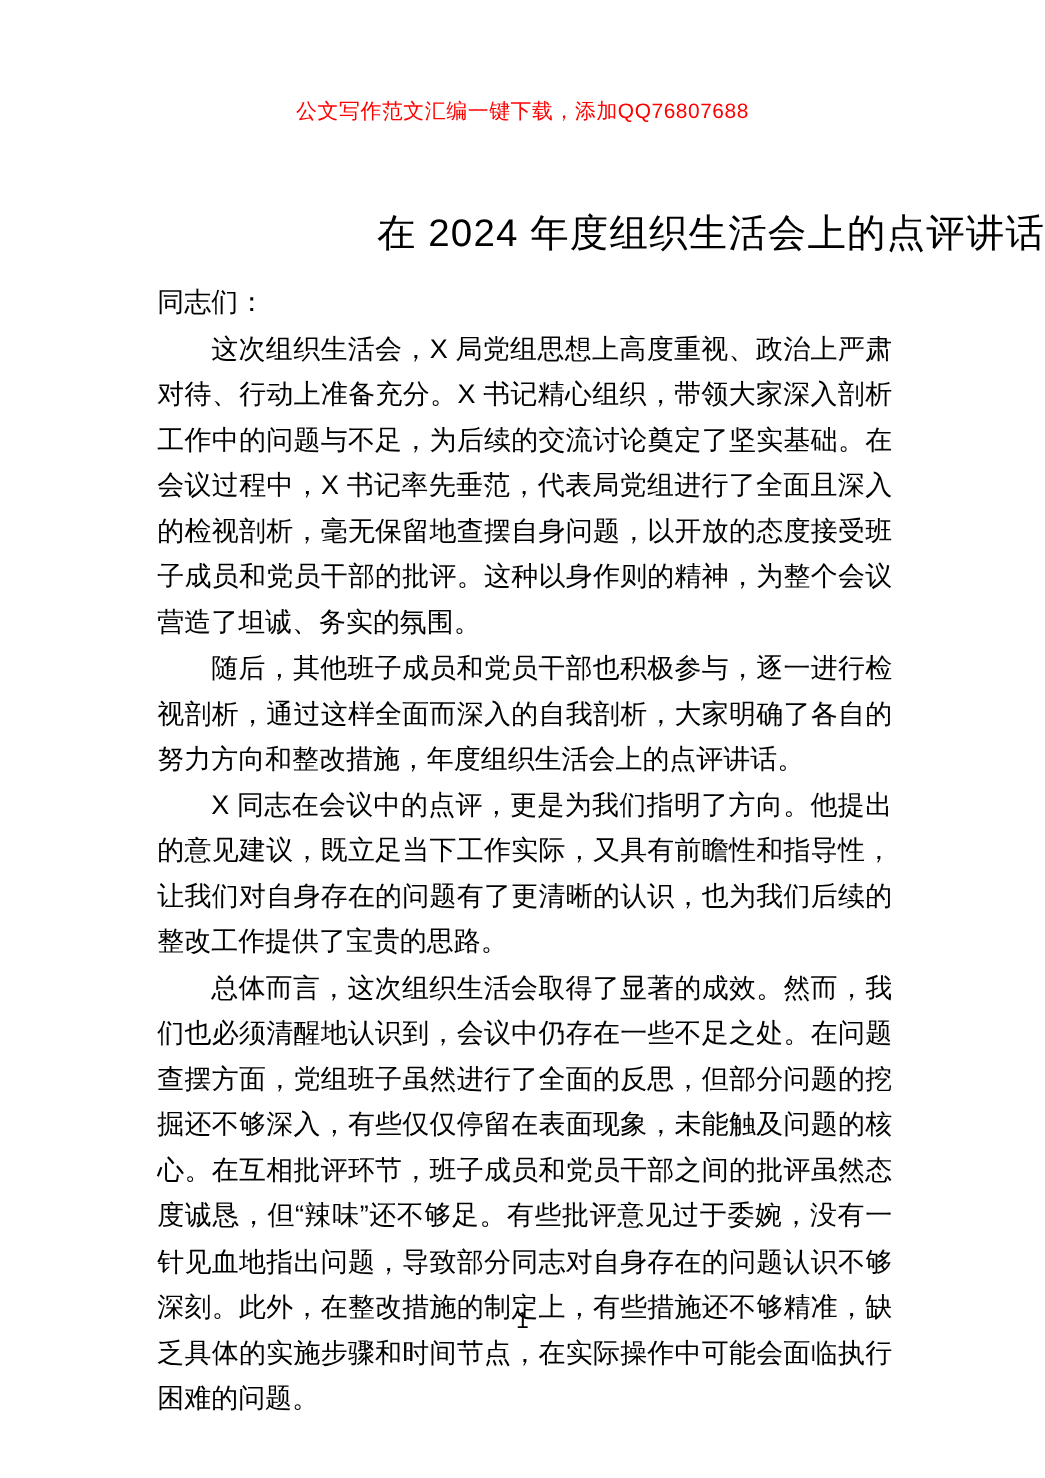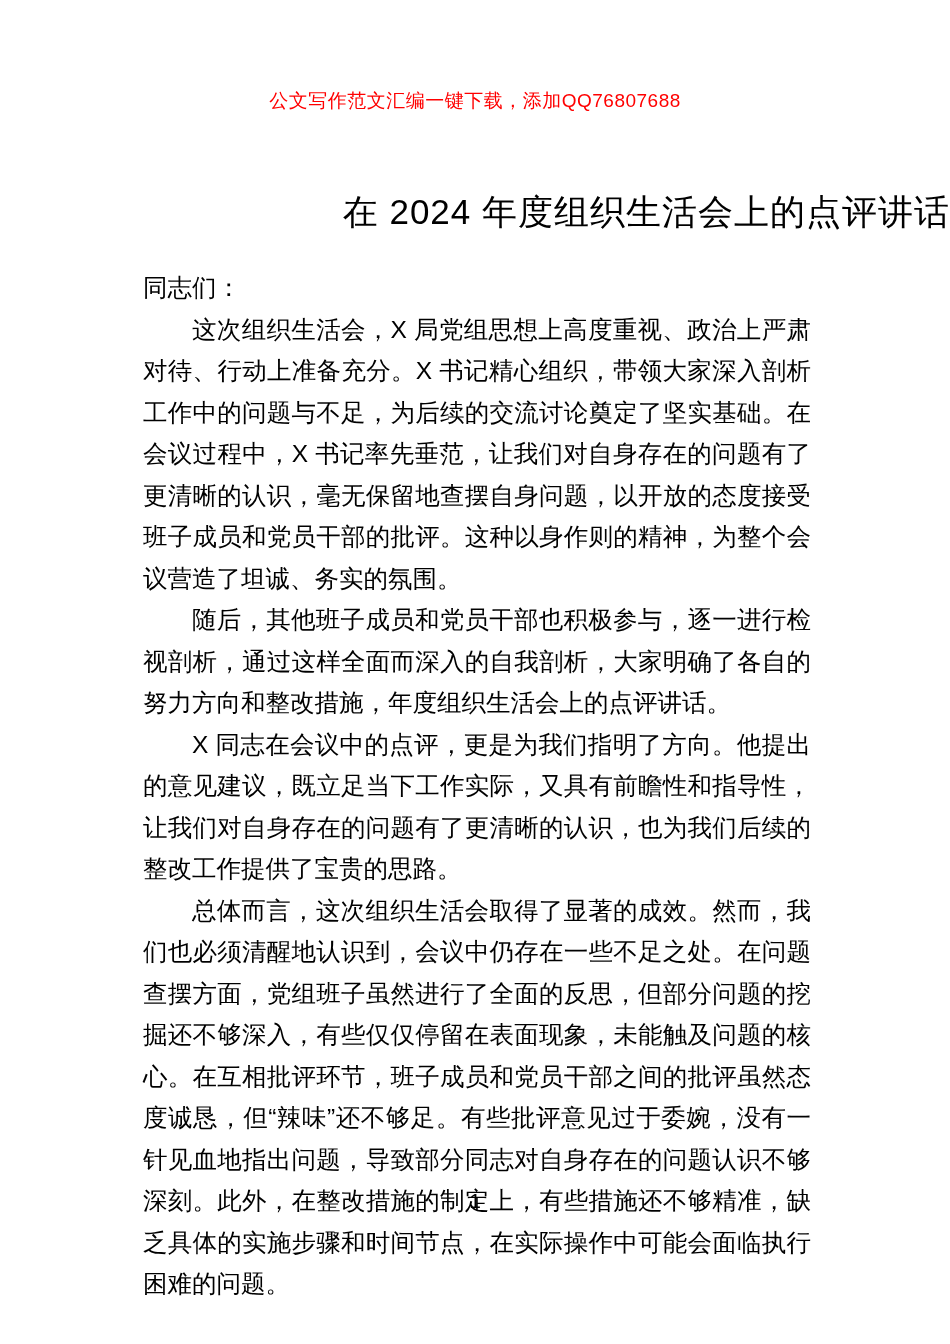--- a/index.html
+++ b/index.html
@@ -42,21 +42,21 @@
     width: 950px;
     text-align: right;
     font-size: 35px;
     font-family: "Liberation Sans", sans-serif;
     color: #000;
     letter-spacing: 1px;
     font-weight: 400;
   }
   .body-text {
     position: absolute;
-    top: 267px;
+    top: 255px;
     left: 143px;
     width: 668px;
     font-size: 24.5px;
     line-height: 41.5px;
     color: #000;
     text-align: justify;
     text-justify: inter-ideograph;
   }
   .body-text p {
     margin: 0;
@@ -80,21 +80,21 @@
 <body>
 
 <div class="page">
 
   <div class="watermark">公文写作范文汇编一键下载，添加QQ76807688</div>
 
   <h1 class="doc-title">在 2024 年度组织生活会上的点评讲话</h1>
 
   <div class="body-text">
     <p>同志们：</p>
-    <p class="indent">这次组织生活会，X 局党组思想上高度重视、政治上严肃对待、行动上准备充分。X 书记精心组织，带领大家深入剖析工作中的问题与不足，为后续的交流讨论奠定了坚实基础。在会议过程中，X 书记率先垂范，让我们对自身存在的问题有了更清晰的认识，毫无保留地查摆自身问题，以开放的态度接受班子成员和党员干部的批评。这种以身作则的精神，为整个会议营造了坦诚、务实的氛围。</p>
+    <p class="indent">这次组织生活会，X 局党组思想上高度重视、政治上严肃对待、行动上准备充分。X 书记精心组织，带领大家深入剖析工作中的问题与不足，为后续的交流讨论奠定了坚实基础。在会议过程中，X 书记率先垂范，代表局党组进行了全面且深入的检视剖析，毫无保留地查摆自身问题，以开放的态度接受班子成员和党员干部的批评。这种以身作则的精神，为整个会议营造了坦诚、务实的氛围。</p>
     <p class="indent">随后，其他班子成员和党员干部也积极参与，逐一进行检视剖析，通过这样全面而深入的自我剖析，大家明确了各自的努力方向和整改措施，年度组织生活会上的点评讲话。</p>
     <p class="indent">X 同志在会议中的点评，更是为我们指明了方向。他提出的意见建议，既立足当下工作实际，又具有前瞻性和指导性，让我们对自身存在的问题有了更清晰的认识，也为我们后续的整改工作提供了宝贵的思路。</p>
     <p class="indent">总体而言，这次组织生活会取得了显著的成效。然而，我们也必须清醒地认识到，会议中仍存在一些不足之处。在问题查摆方面，党组班子虽然进行了全面的反思，但部分问题的挖掘还不够深入，有些仅仅停留在表面现象，未能触及问题的核心。在互相批评环节，班子成员和党员干部之间的批评虽然态度诚恳，但“辣味”还不够足。有些批评意见过于委婉，没有一针见血地指出问题，导致部分同志对自身存在的问题认识不够深刻。此外，在整改措施的制定上，有些措施还不够精准，缺乏具体的实施步骤和时间节点，在实际操作中可能会面临执行困难的问题。</p>
   </div>
 
   <div class="page-number">1</div>
 
 </div>
 
 </body></html>

